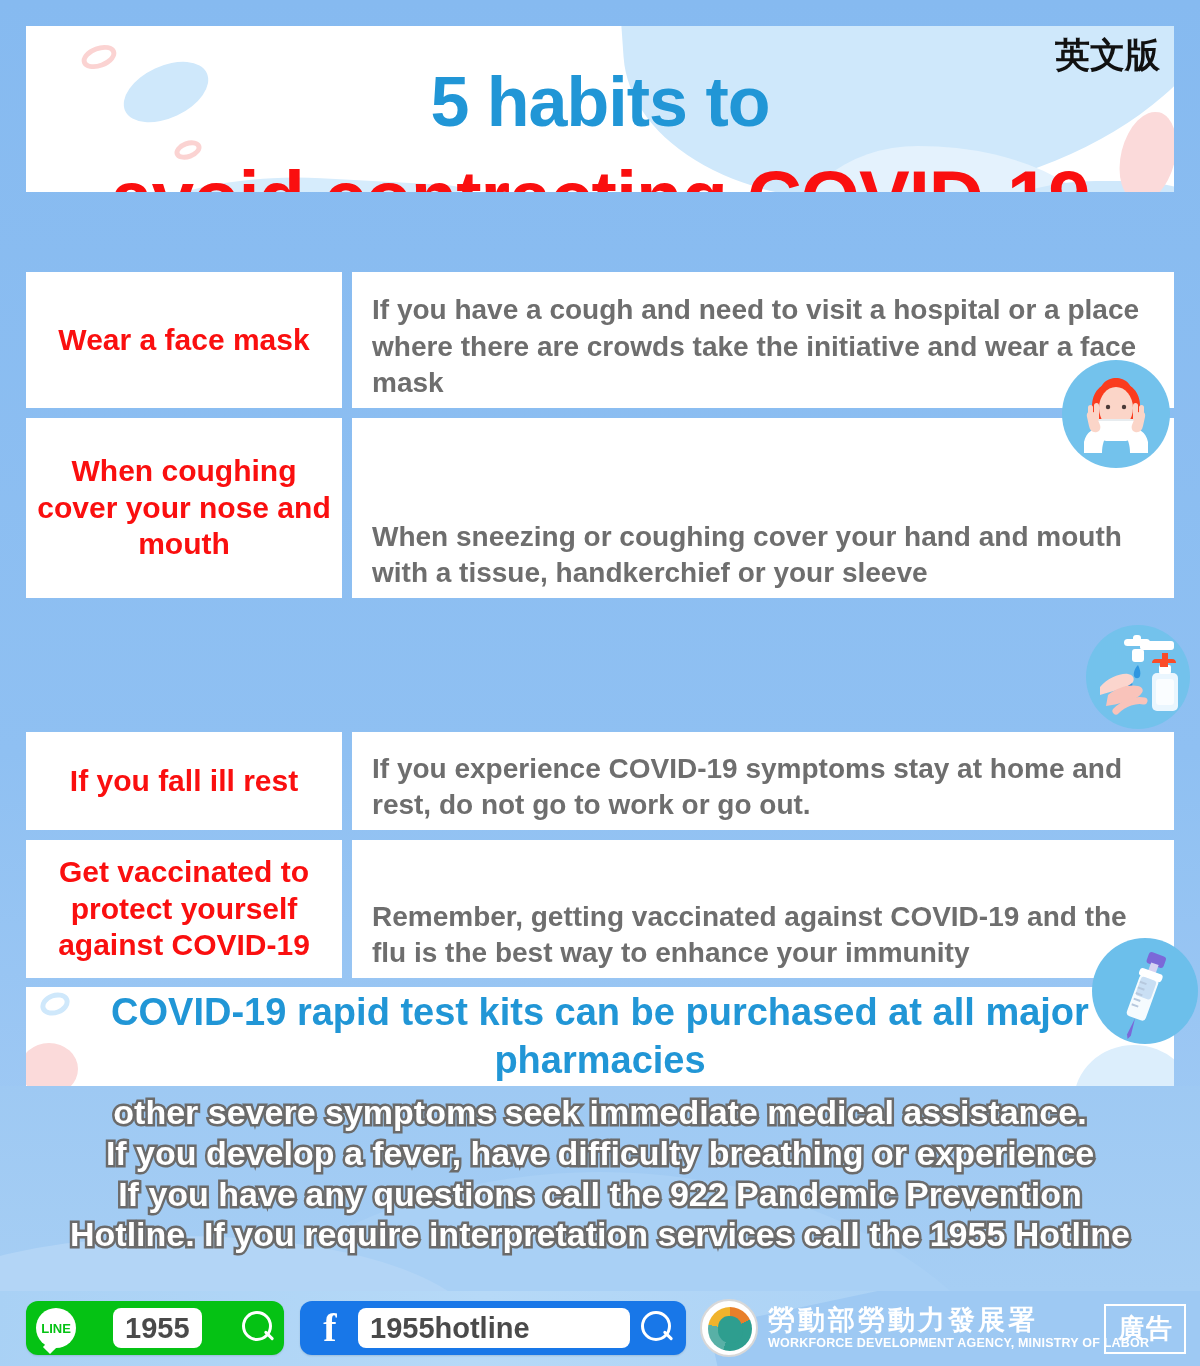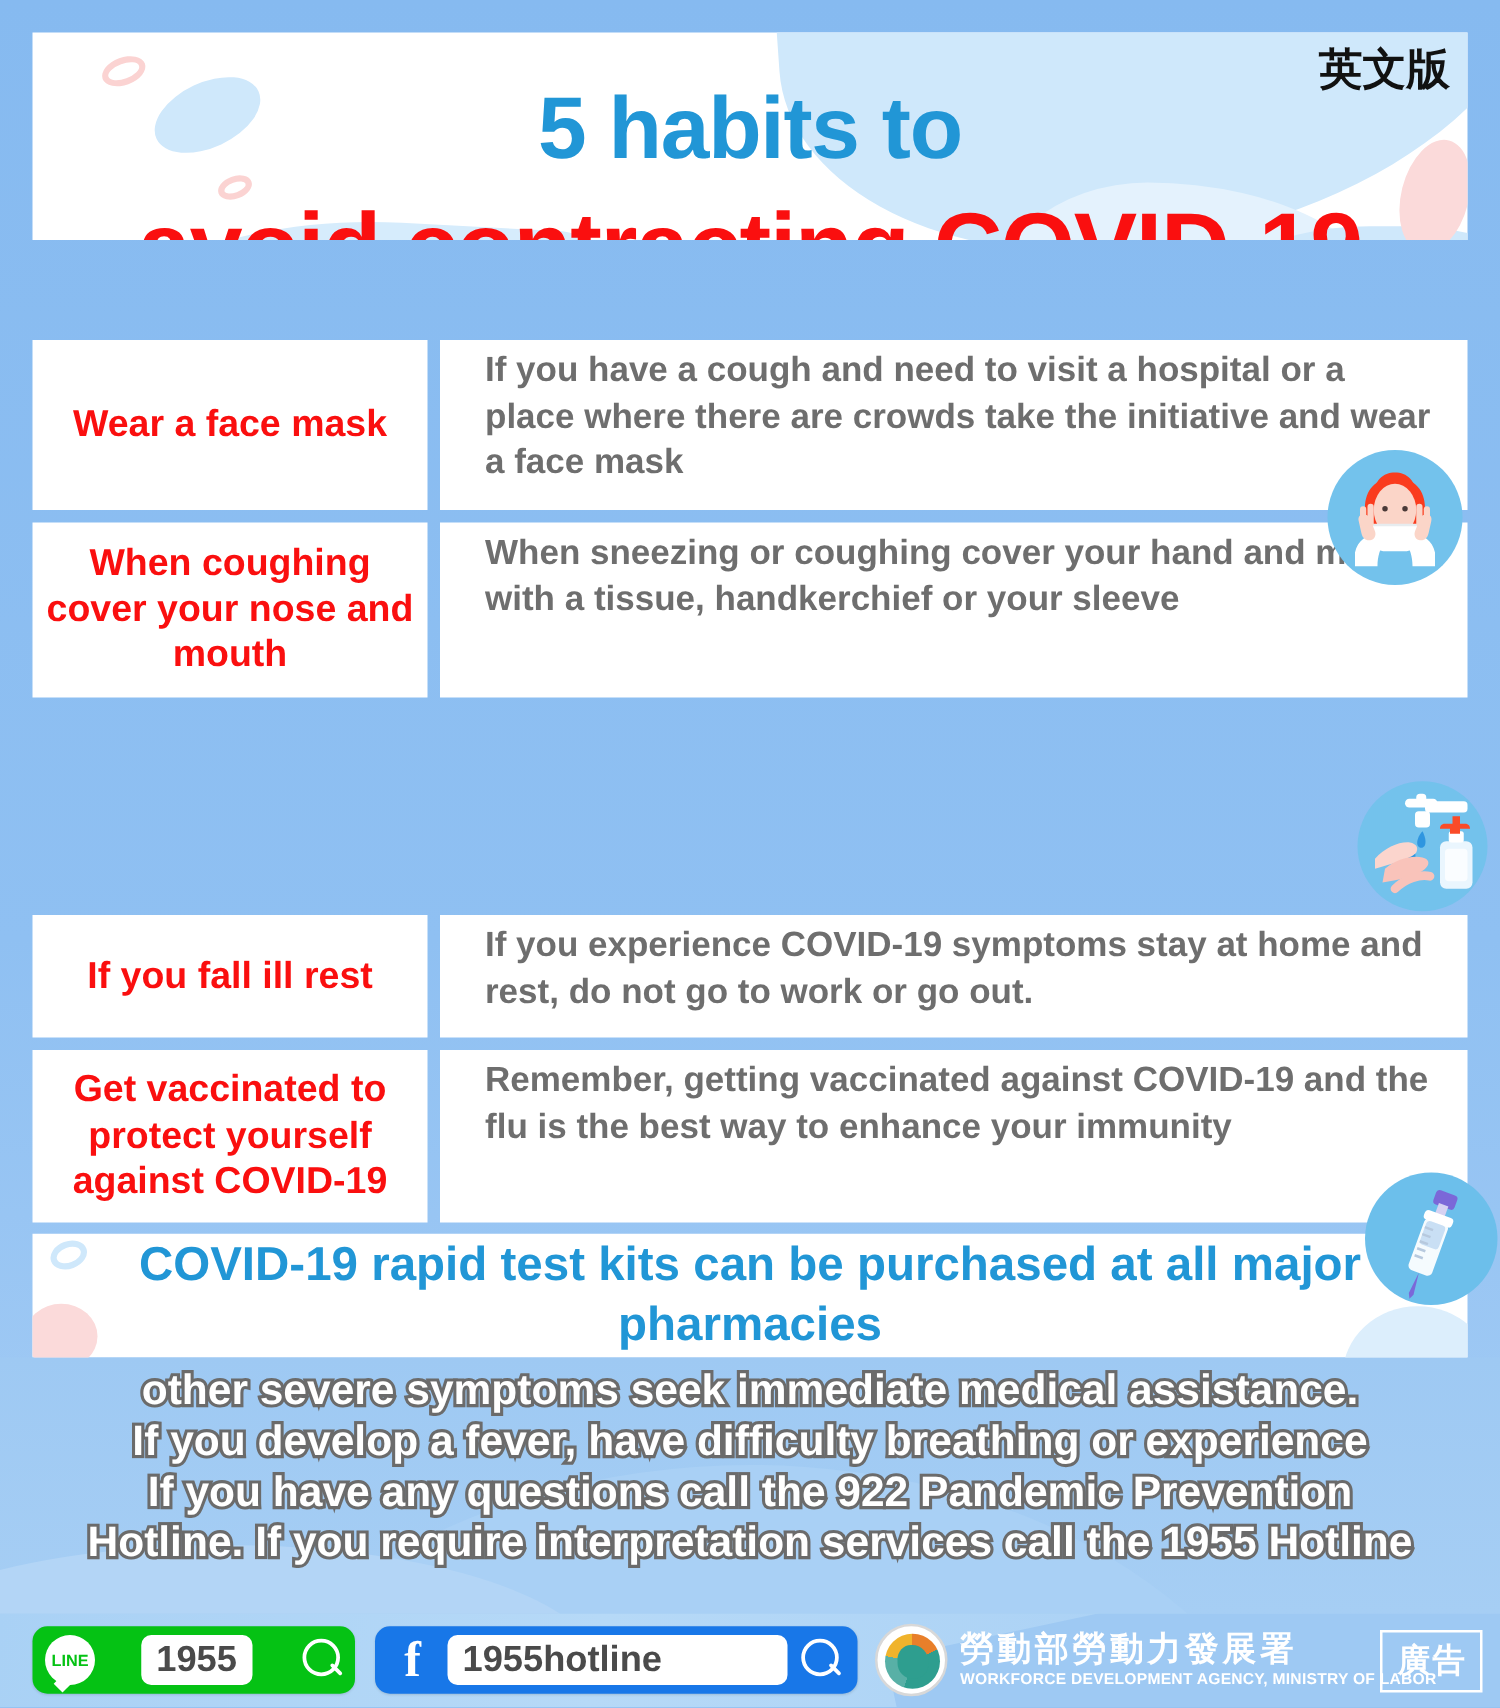--- a/index.html
+++ b/index.html
@@ -67,29 +67,29 @@
   .cell-left {
     position: absolute; left: 0; top: 0; width: 316px; height: 100%;
     background:#fff; display:flex; align-items:center; justify-content:center;
     text-align:center; padding: 4px 6px;
   }
   .cell-left span {
     color:#fa0f0f; font-weight: 800; font-size: 30px; line-height: 1.22;
   }
   .cell-right {
     position: absolute; left: 326px; top: 0; width: 822px; height: 100%;
-    background:#fff; display:flex; align-items:flex-start;
-    padding: 6px 22px 6px 36px;
+    background:#fff; display:flex; align-items:flex-end;
+    padding: 6px 22px 6px 20px;
   }
   .cell-right span {
     color:#6e6e6e; font-weight: 700; font-size: 28px; line-height: 1.31;
   }
 
   #row1 { top: 272px; height: 136px; }
-  #row2 { top: 418px; height: 140px; }
+  #row2 { top: 418px; height: 180px; }
   #row3 { top: 576px; height: 146px; }
   #row4 { top: 732px; height: 98px; border-radius: 21px; }
   #row5 { top: 840px; height: 138px; }
 
   
   .icon-circle {
     position: absolute; border-radius: 50%;
     background: #6fc0ea; overflow: hidden; z-index: 20;
   }
   #icon-mask  { left: 1062px; top: 360px; width: 108px; height: 108px; background:#73c2ec;}

